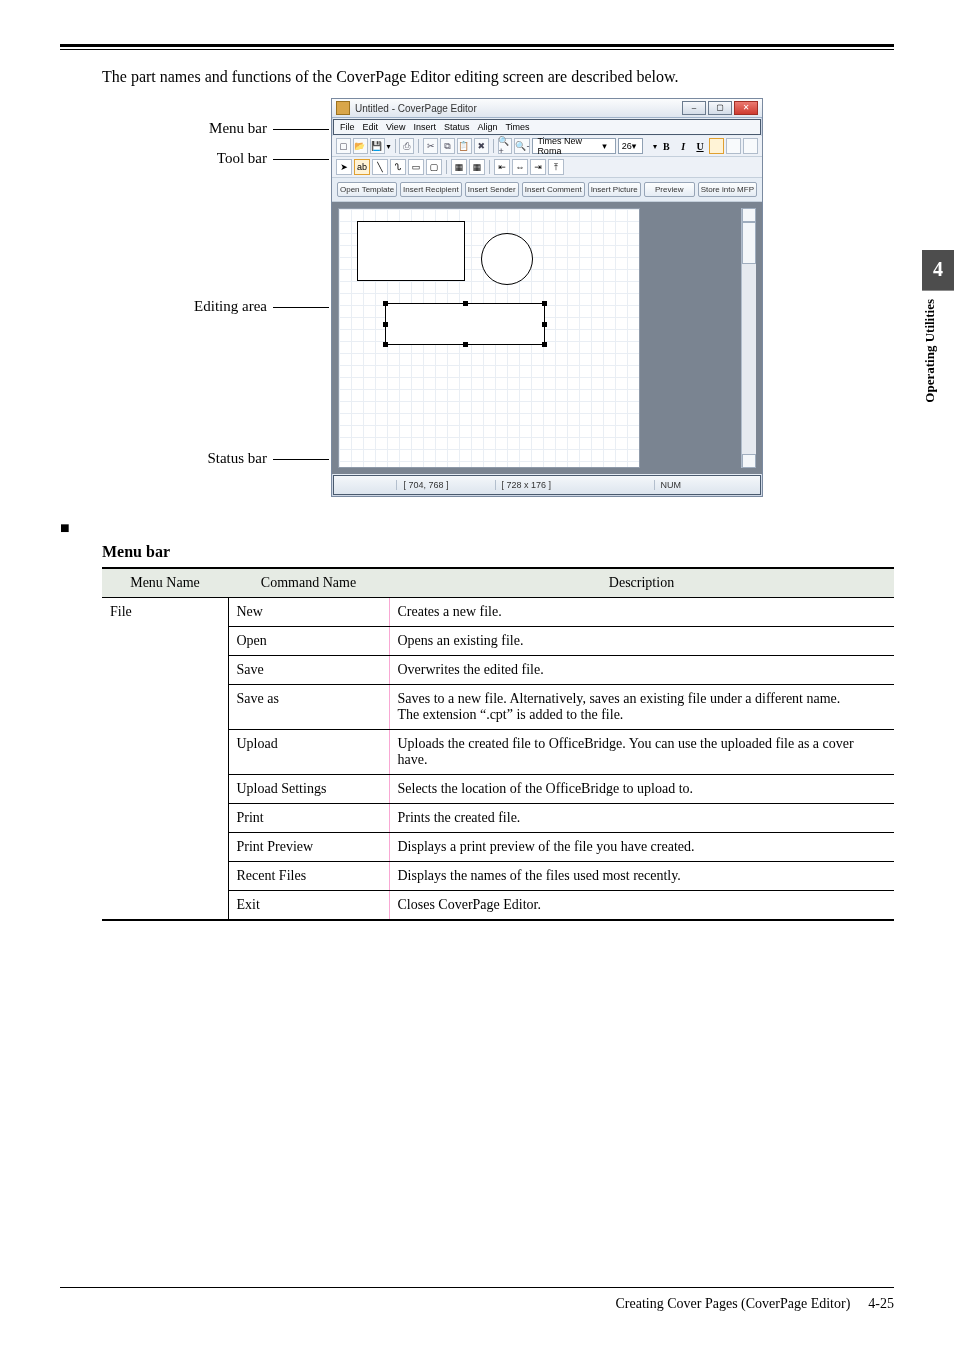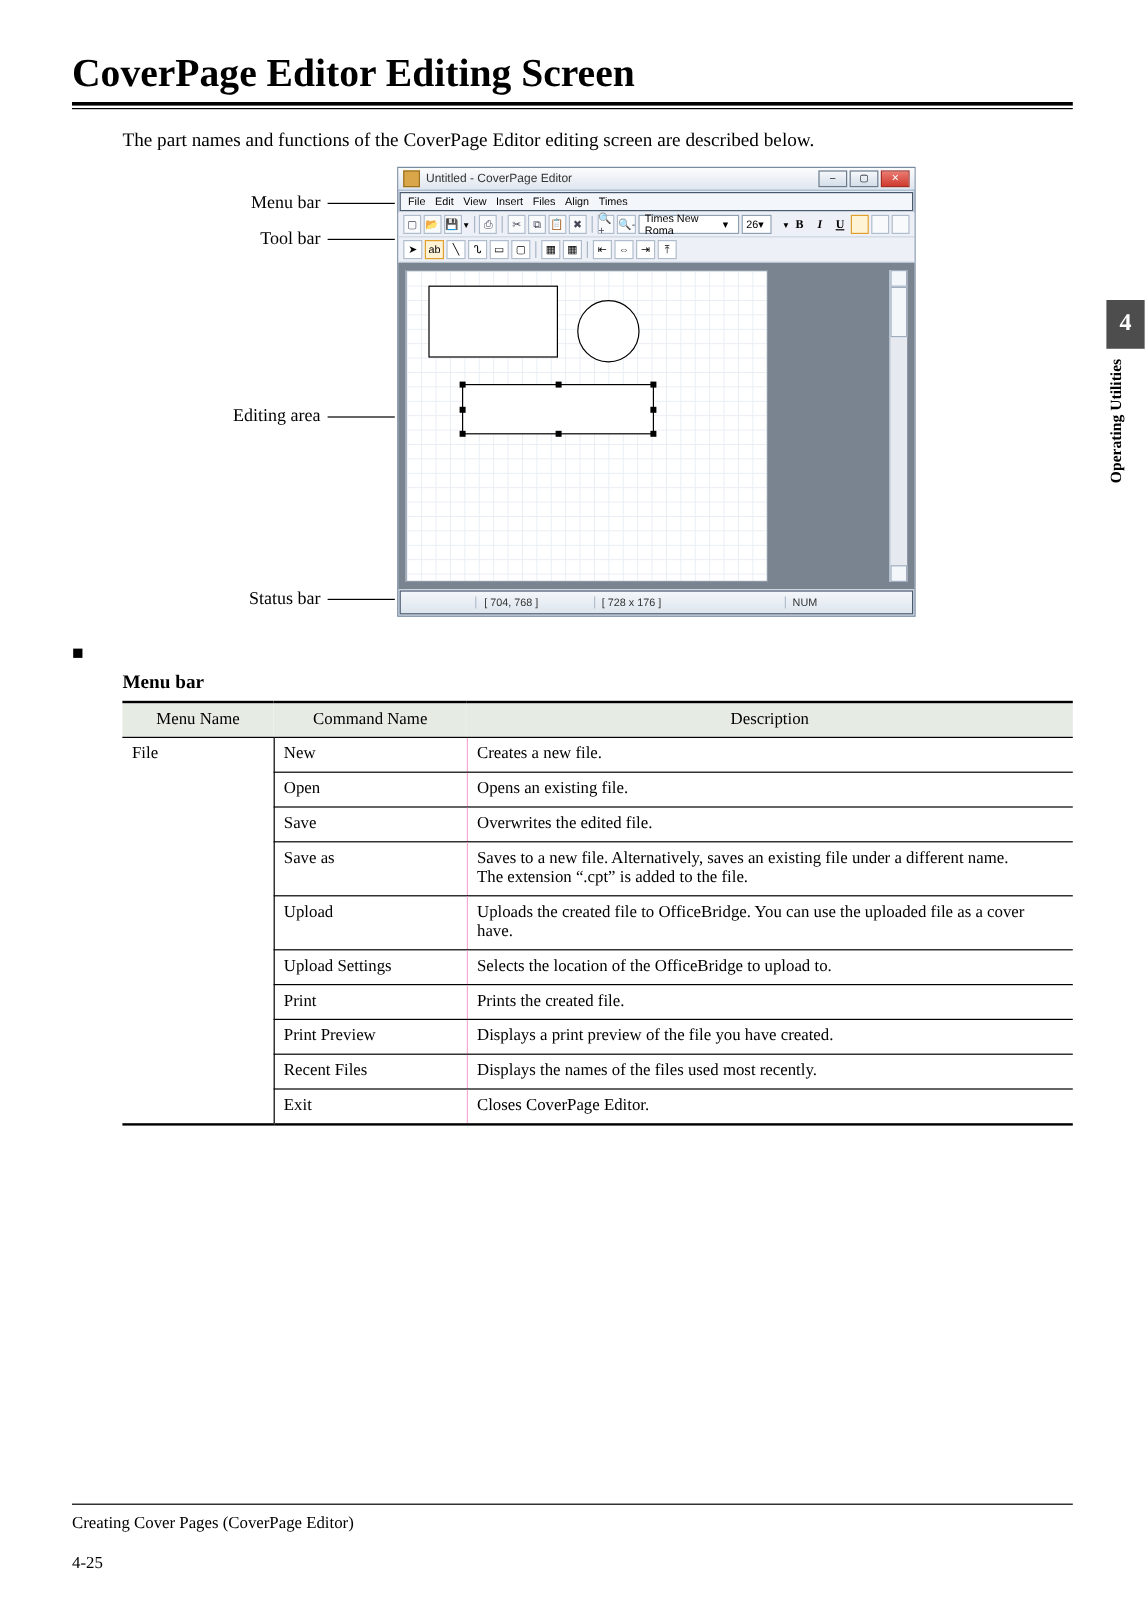--- a/index.html
+++ b/index.html
@@ -357,29 +357,27 @@
     bottom: 36px;
     left: 60px;
     right: 60px;
     border-top: 1px solid #000;
     display: flex;
     justify-content: flex-end;
     padding-top: 8px;
     font-family: "Century Schoolbook", serif;
     font-size: 14px;
     gap: 18px;
-    flex-direction: column;
   }
 </style>
 </head>
 <body>
 
 <div class="page">
 
-  <h1>CoverPage Editor Editing Screen</h1>
   <div class="h1-rule-thick"></div>
   <div class="h1-rule-thin"></div>
 
   <p class="intro">The part names and functions of the CoverPage Editor editing screen are described below.</p>
 
   <div class="diagram-wrap">
     <div class="labels">
       <div class="label" style="top:22px">Menu bar</div>
       <div class="label" style="top:52px">Tool bar</div>
       <div class="label" style="top:200px">Editing area</div>
@@ -395,21 +393,21 @@
           <span>▢</span>
           <span class="close">✕</span>
         </span>
       </div>
 
       <div class="menubar">
         <span>File</span>
         <span>Edit</span>
         <span>View</span>
         <span>Insert</span>
-        <span>Files</span>
+        <span>Status</span>
         <span>Align</span>
         <span>Times</span>
       </div>
 
       <div class="toolbar1">
         <span class="tbtn">▢</span>
         <span class="tbtn">📂</span>
         <span class="tbtn">💾</span>
           <span style="font-size:8px">▾</span>
         <span class="sep"></span>
@@ -444,20 +442,29 @@
         <span class="sep"></span>
         <span class="shape-btn">▦</span>
         <span class="shape-btn">▦</span>
         <span class="sep"></span>
         <span class="shape-btn">⇤</span>
         <span class="shape-btn">⇔</span>
         <span class="shape-btn">⇥</span>
         <span class="shape-btn">⤒</span>
       </div>
 
+      <div class="button-row">
+        <span class="big-btn">Open Template</span>
+        <span class="big-btn">Insert Recipient</span>
+        <span class="big-btn">Insert Sender</span>
+        <span class="big-btn">Insert Comment</span>
+        <span class="big-btn">Insert Picture</span>
+        <span class="big-btn">Preview</span>
+        <span class="big-btn">Store into MFP</span>
+      </div>
 
       <div class="canvas">
         <div class="paper">
           <div class="rect" style="left:18px; top:12px; width:106px; height:58px"></div>
           <div class="circ" style="left:142px; top:24px; width:50px; height:50px"></div>
           <div class="rect" style="left:46px; top:94px; width:158px; height:40px">
             <span class="handle" style="left:-3px; top:-3px"></span>
             <span class="handle" style="right:-3px; top:-3px"></span>
             <span class="handle" style="left:-3px; bottom:-3px"></span>
             <span class="handle" style="right:-3px; bottom:-3px"></span>

